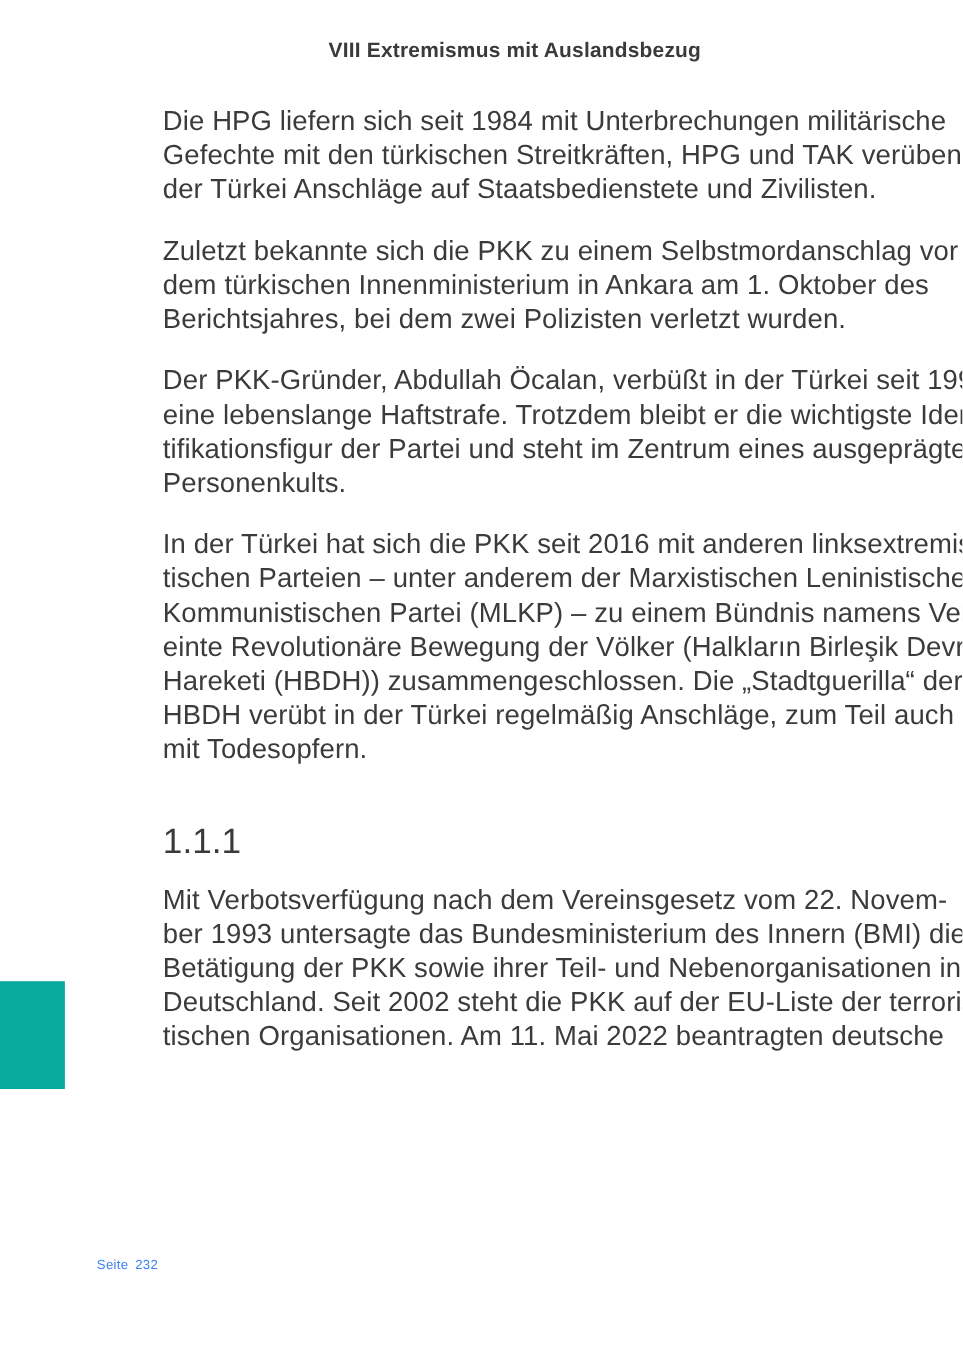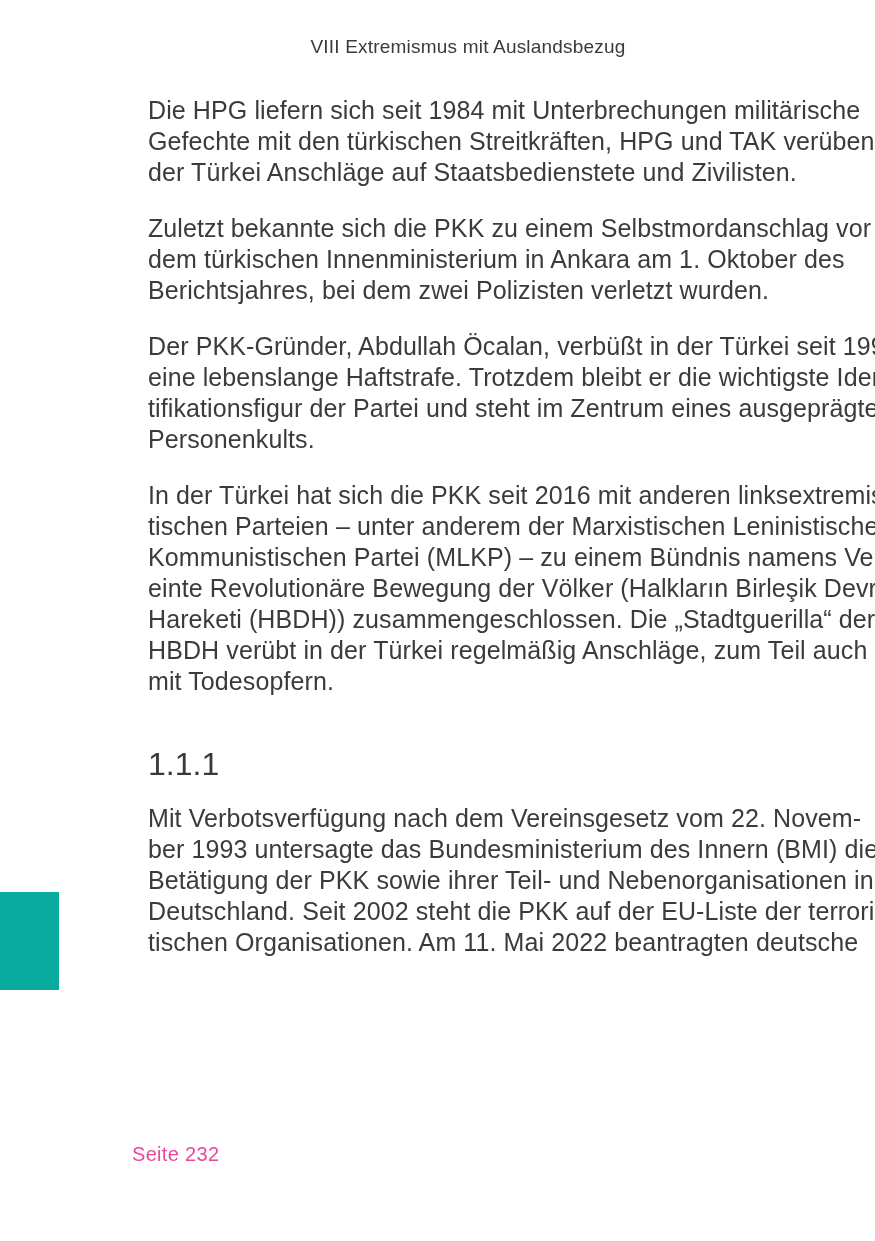--- a/index.html
+++ b/index.html
@@ -13,21 +13,21 @@
     color: #3b3b3b;
     overflow: hidden;
   }
   .running-head {
     position: absolute;
     top: 36px;
     left: 118px;
     width: 700px;
     text-align: center;
     font-size: 19px;
-    font-weight: 400;
+    font-weight: 700;
     letter-spacing: 0.2px;
     color: #3a3a3a;
     white-space: pre;
   }
   .accent-bar {
     position: absolute;
     left: 0;
     top: 892px;
     width: 59px;
     height: 98px;
@@ -56,24 +56,23 @@
     line-height: 34px;
     font-weight: 400;
     color: #3a3a3a;
   }
   .section-heading .sec-num { width: 89px; flex: 0 0 auto; }
   .section-heading .sec-title { flex: 1; white-space: pre; }
   .page-footer {
     position: absolute;
     left: 88px;
     top: 1143px;
-    font-size: 20px;
+    font-size: 12px;
     letter-spacing: 0.3px;
-    color: #ec4899;
-    margin-left: 44px;
+    color: #3b82f6;
   }
   .page-footer .num { margin-left: 6px; }
 </style>
 </head>
 <body>
 
 <div class="page">
 
   <header class="running-head">VIII Extremismus mit Auslandsbezug</header>
 

